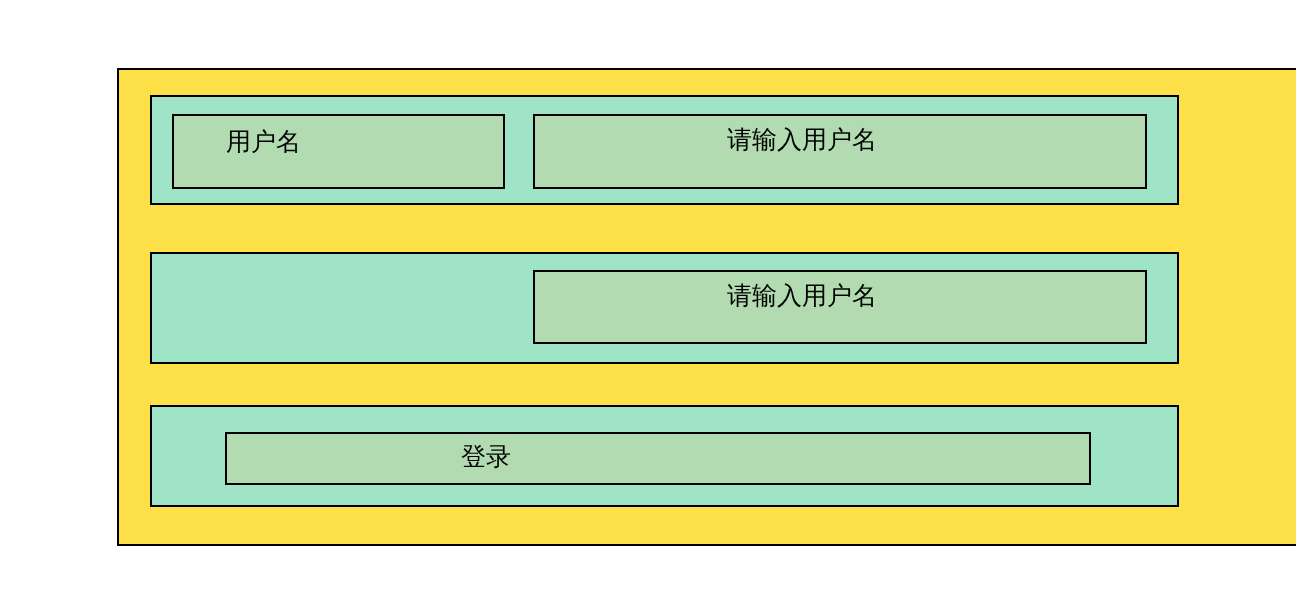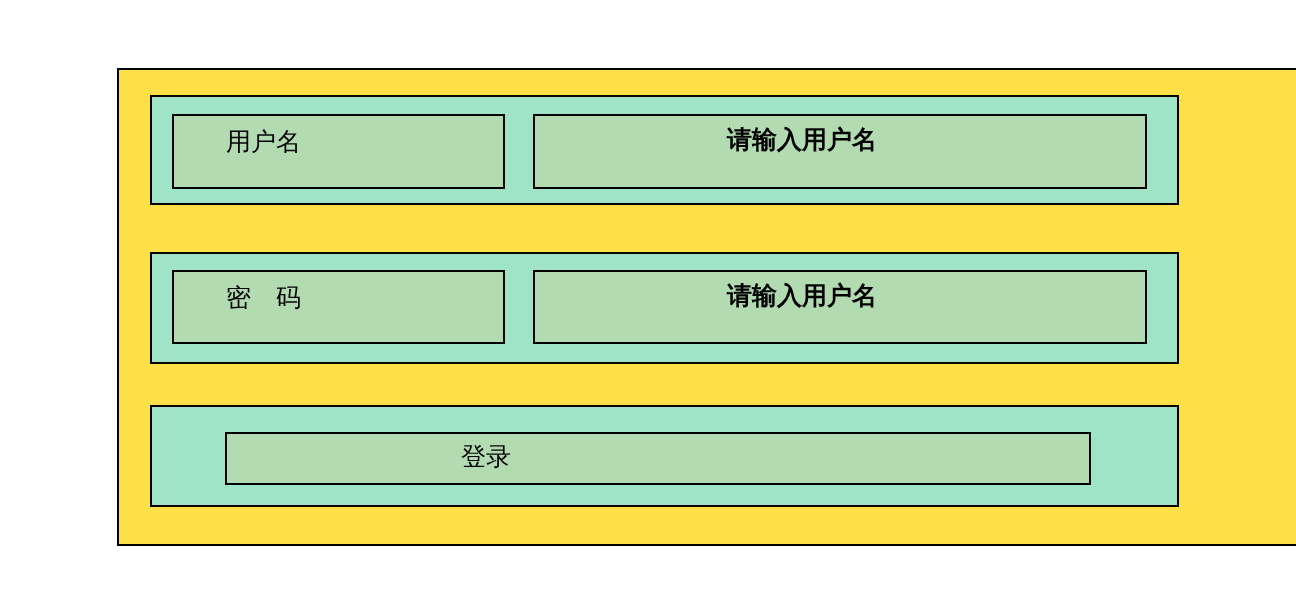--- a/index.html
+++ b/index.html
@@ -90,21 +90,20 @@
     top: 13px;
     padding-left: 52px;
     text-align: left;
   }
 
   
   .placeholder-text {
     top: 11px;
     text-align: center;
     padding-right: 76px;
-    font-weight: bold;
   }
 
   
   .button-text {
     top: 10px;
     text-align: center;
     padding-right: 354px;
     padding-left: 10px;
   }
 </style>
@@ -119,23 +118,20 @@
       <span class="field-text label-text">用户名</span>
     </div>
 
     <div class="field-box input-box">
       <span class="field-text placeholder-text">请输入用户名</span>
     </div>
   </div>
 
   <div class="form-row" id="row-password">
 
-    <div class="field-box label-box">
-      <span class="field-text label-text">密　码</span>
-    </div>
 
     <div class="field-box input-box">
       <span class="field-text placeholder-text">请输入用户名</span>
     </div>
   </div>
 
   <div class="form-row" id="row-submit">
 
     <div class="field-box" id="login-button">
       <span class="field-text button-text">登录</span>

